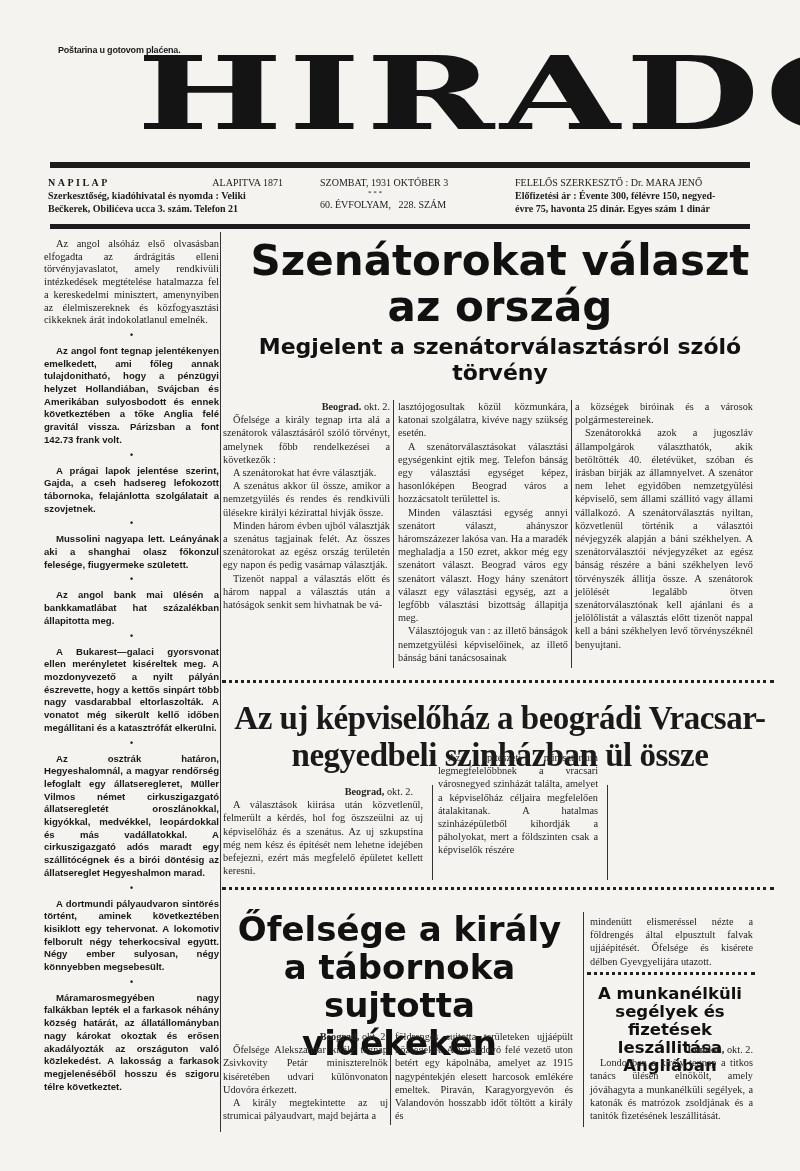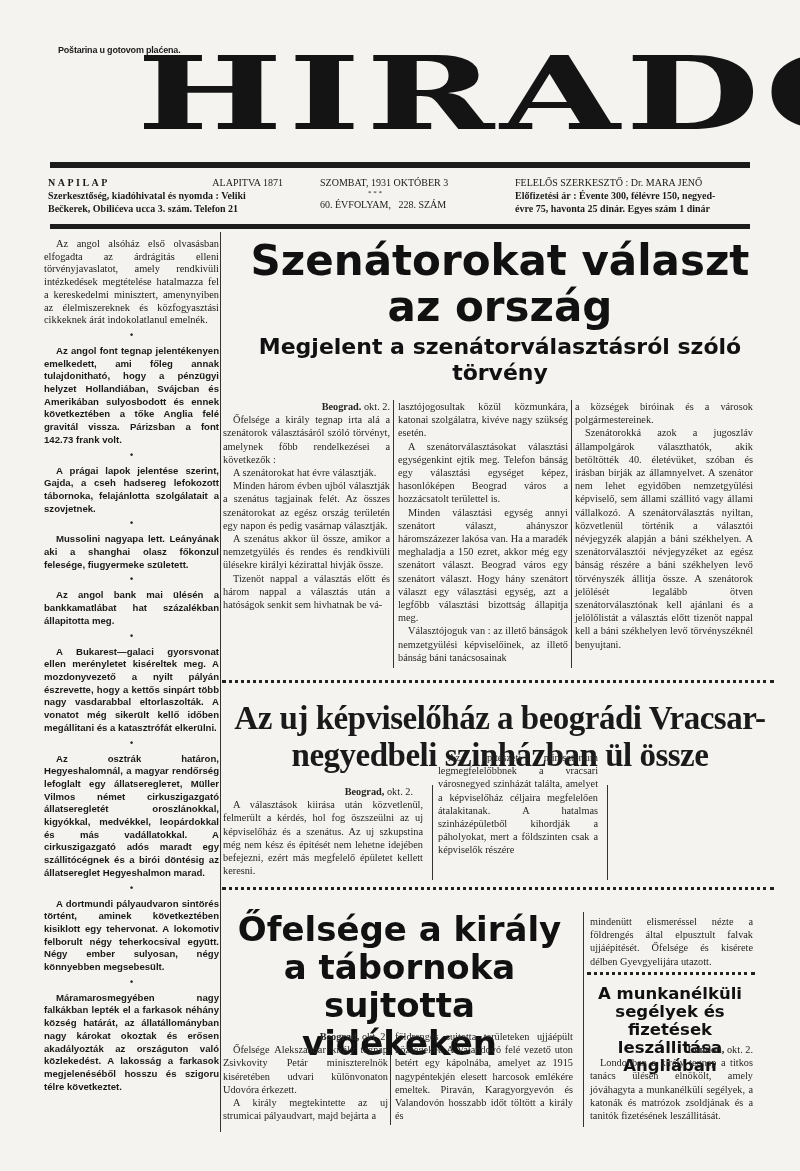--- a/index.html
+++ b/index.html
@@ -128,22 +128,22 @@
     <p>Máramarosmegyében nagy falkákban lepték el a farkasok néhány község határát, az állatállományban nagy károkat okoztak és erősen akadályozták az országuton való közlekedést. A lakosság a farkasok megjelenéséből hosszu és szigoru télre következtet.</p>
   </div>
 
   <div class="abs h1 h-senate">Szenátorokat választ az ország</div>
   <div class="abs h1 h-senate-sub">Megjelent a szenátorválasztásról szóló törvény</div>
 
   <div class="abs body c1">
     <p class="dateline"><b>Beograd.</b> <span>okt. 2.</span></p>
     <p>Őfelsége a király tegnap irta alá a szenátorok választásáról szóló törvényt, amelynek főbb rendelkezései a következők :</p>
     <p>A szenátorokat hat évre választják.</p>
+    <p>A szenátus akkor ül össze, amikor a nemzetgyülés és rendes és rendkivüli ülésekre királyi kézirattal hivják össze.</p>
     <p>Minden három évben ujból választják a szenátus tagjainak felét. Az összes szenátorokat az egész ország területén egy napon és pedig vasárnap választják.</p>
-    <p>A szenátus akkor ül össze, amikor a nemzetgyülés és rendes és rendkivüli ülésekre királyi kézirattal hivják össze.</p>
     <p>Tizenöt nappal a választás előtt és három nappal a választás után a hatóságok senkit sem hivhatnak be vá-</p>
   </div>
   <div class="abs body c2">
     <p style="text-indent:0">lasztójogosultak közül közmunkára, katonai szolgálatra, kivéve nagy szükség esetén.</p>
     <p>A szenátorválasztásokat választási egységenkint ejtik meg. Telefon bánság egy választási egységet képez, hasonlóképen Beograd város a hozzácsatolt területtel is.</p>
     <p>Minden választási egység annyi szenátort választ, ahányszor háromszázezer lakósa van. Ha a maradék meghaladja a 150 ezret, akkor még egy szenátort választ. Beograd város egy szenátort választ. Hogy hány szenátort választ egy választási egység, azt a legfőbb választási bizottság állapitja meg.</p>
     <p>Választójoguk van : az illető bánságok nemzetgyülési képviselőinek, az illető bánság báni tanácsosainak</p>
   </div>
   <div class="abs body c3">
     <p style="text-indent:0">a községek biróinak és a városok polgármestereinek.</p>

